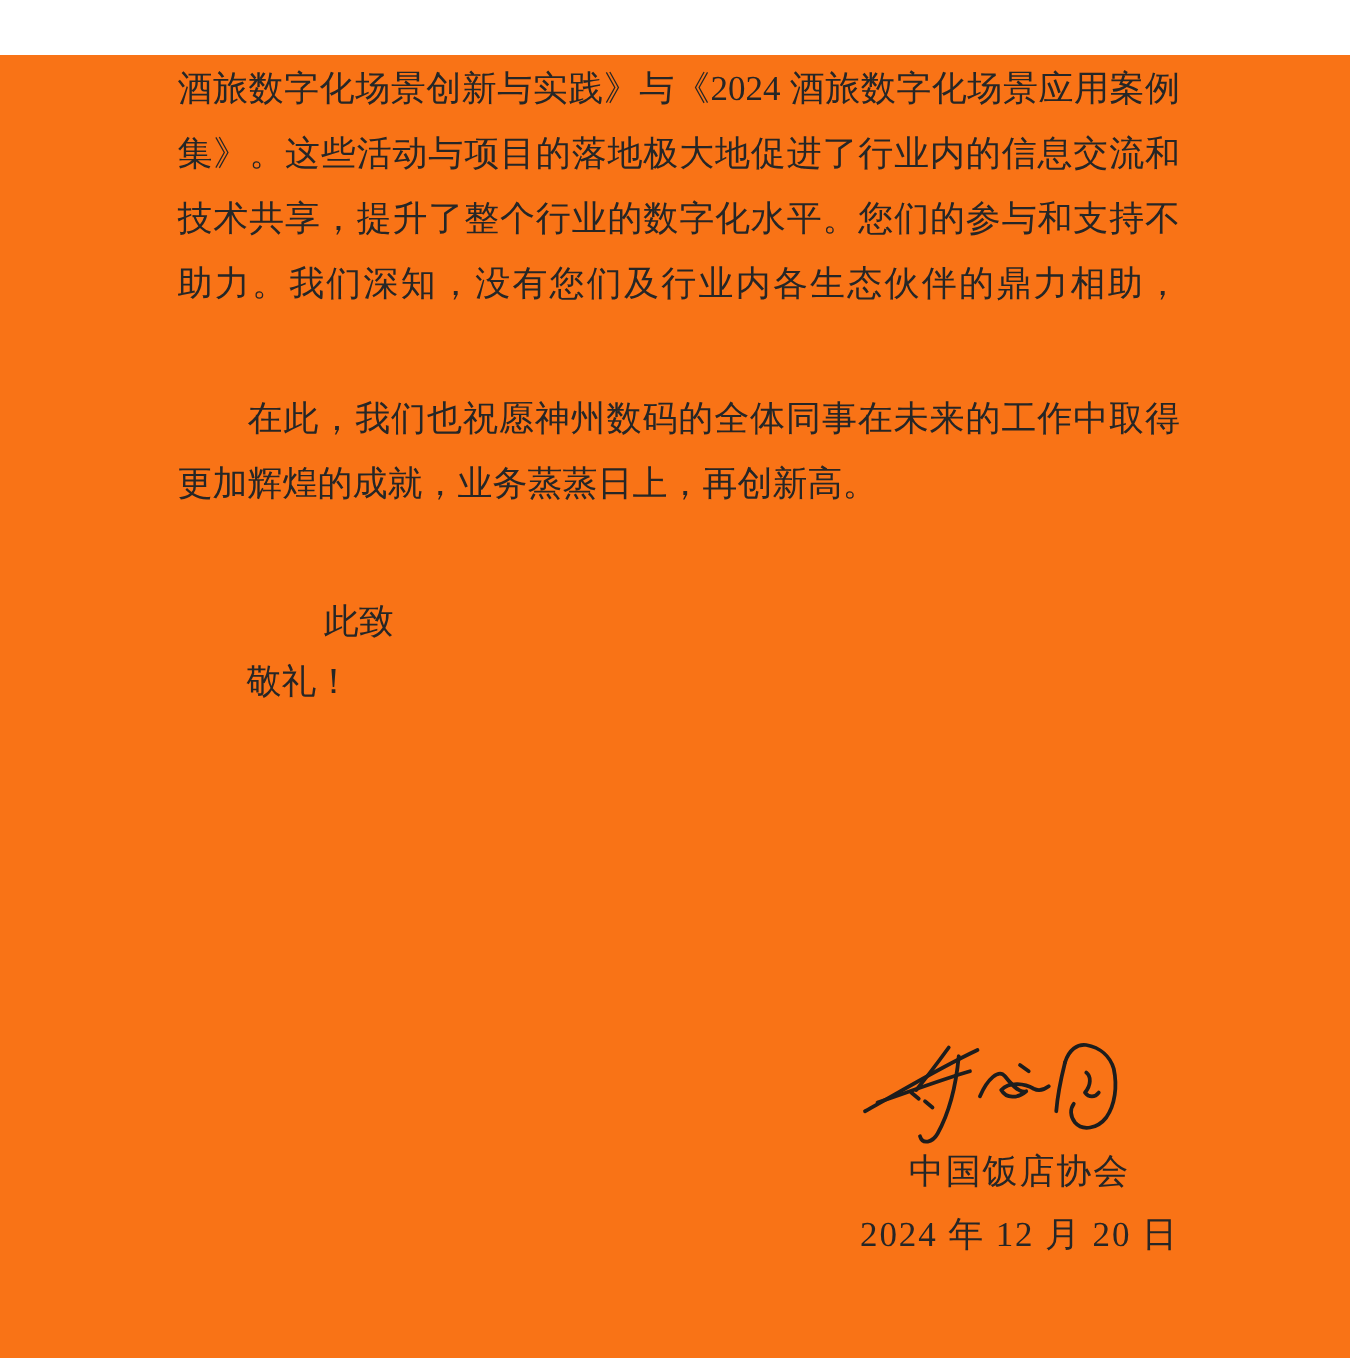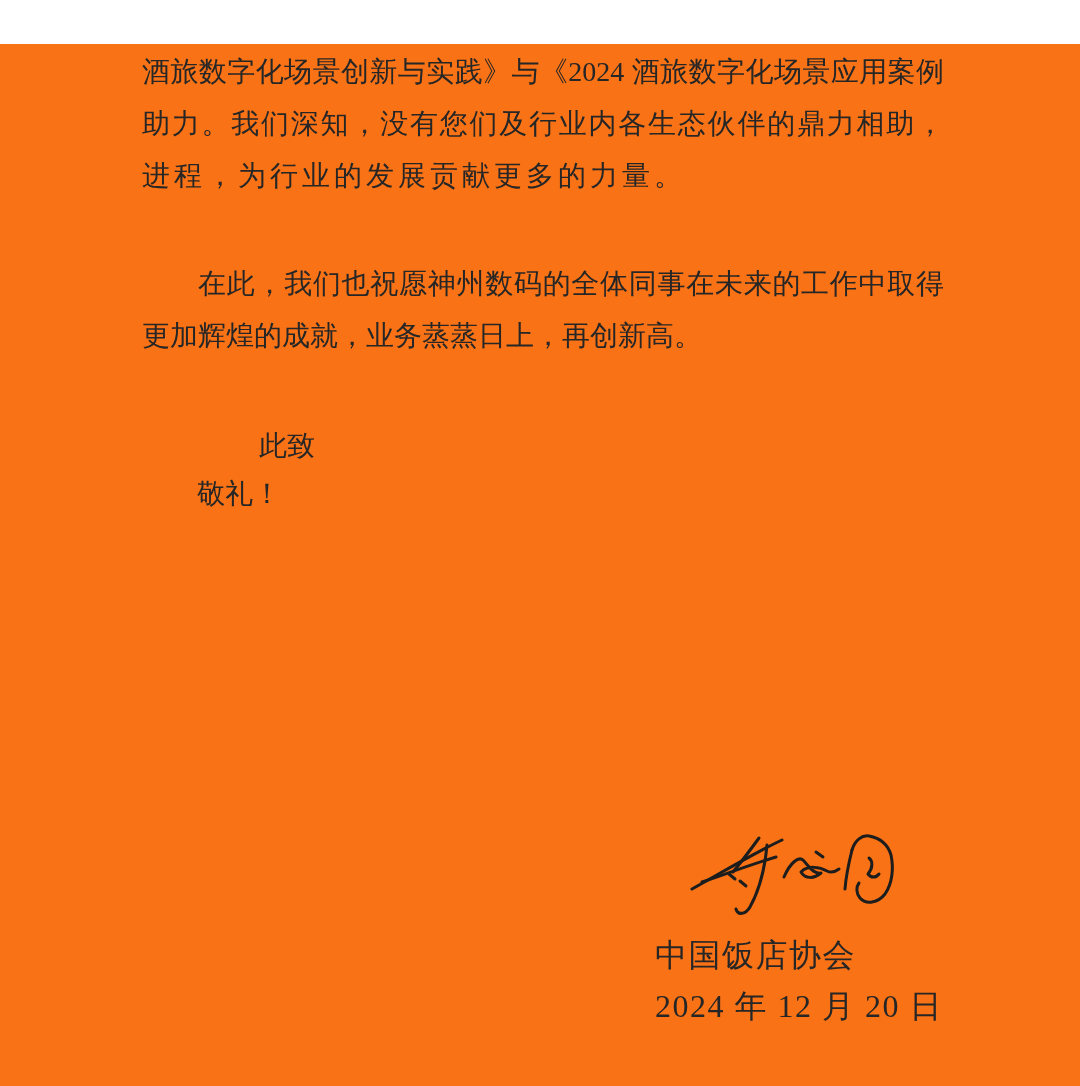--- a/index.html
+++ b/index.html
@@ -47,39 +47,40 @@
   .signature path {
     fill: none;
     stroke: #1d1d1d;
     stroke-width: 3;
     stroke-linecap: round;
     stroke-linejoin: round;
   }
   .signoff {
     position: absolute;
     right: 137px;
-    top: 886px;
-    text-align: left;
-    font-size: 32px;
+    top: 868px;
+    text-align: center;
+    font-size: 28px;
     line-height: 51px;
     letter-spacing: 1.5px;
     white-space: nowrap;
   }
 </style>
 </head>
 <body>
 
 <div class="page">
 
   <div class="body-text">
 
     <div>
       <div class="line just">酒旅数字化场景创新与实践》与《2024 酒旅数字化场景应用案例</div>
+      <div class="line just">集》。这些活动与项目的落地极大地促进了行业内的信息交流和</div>
+      <div class="line just">技术共享，提升了整个行业的数字化水平。您们的参与和支持不</div>
       <div class="line just">助力。我们深知，没有您们及行业内各生态伙伴的鼎力相助，2024</div>
-      <div class="line spread">进程，为行业的发展贡献更多的力量。</div>
     </div>
 
     <div class="para2">
       <div class="line just indent">在此，我们也祝愿神州数码的全体同事在未来的工作中取得</div>
       <div class="line">更加辉煌的成就，业务蒸蒸日上，再创新高。</div>
     </div>
 
     <div class="closing">
       <div class="line cizhi">此致</div>
       <div class="line jingli">敬礼！</div>

